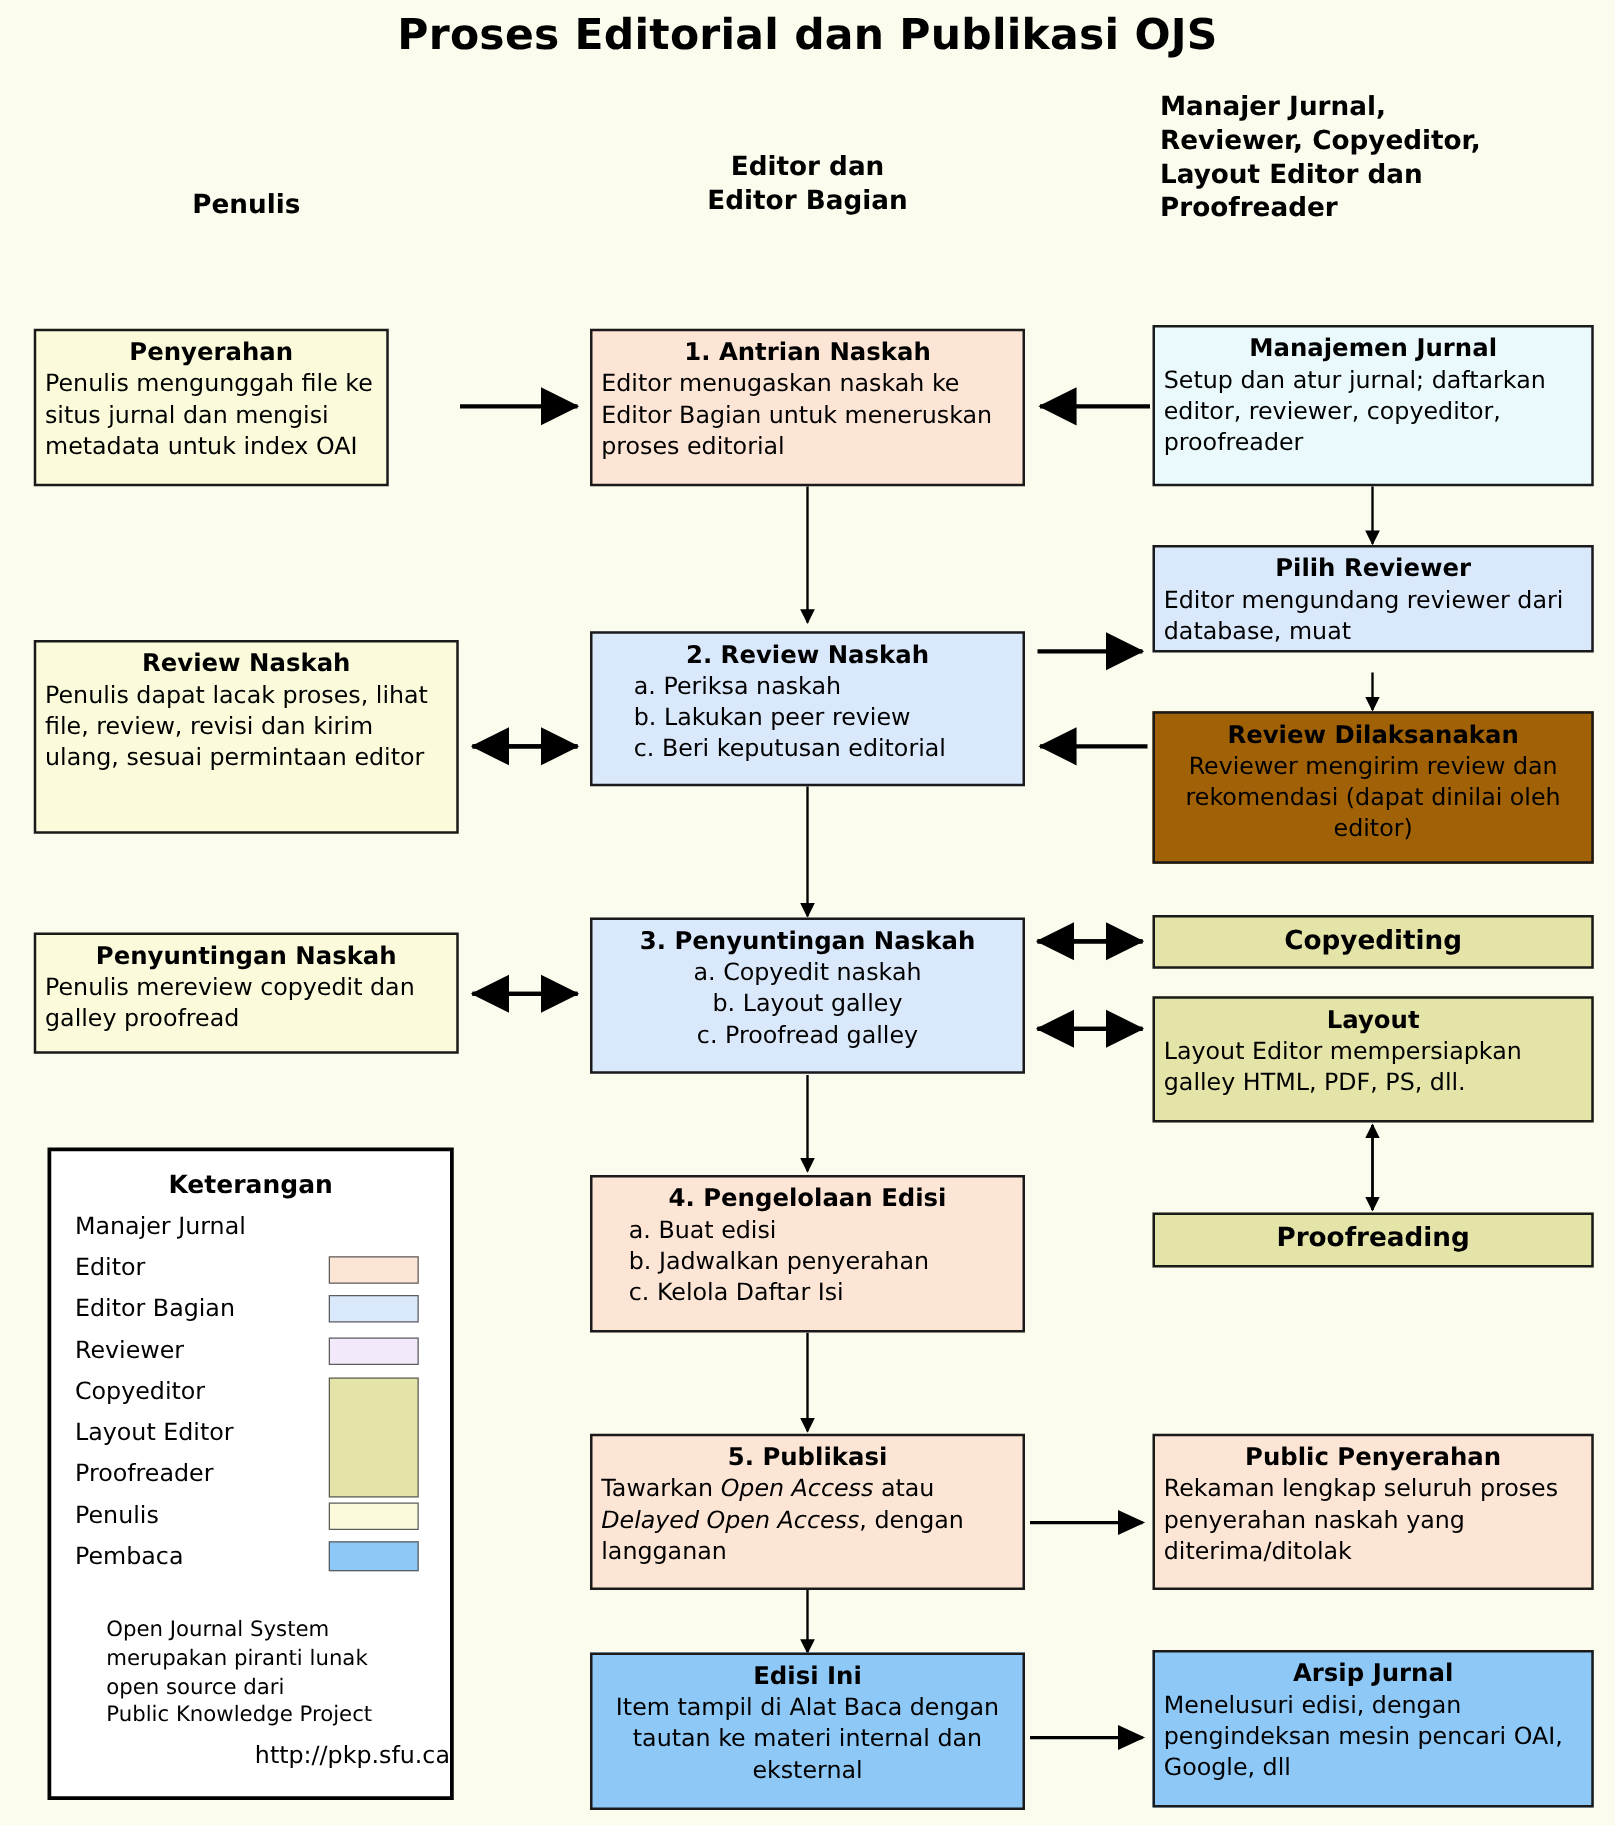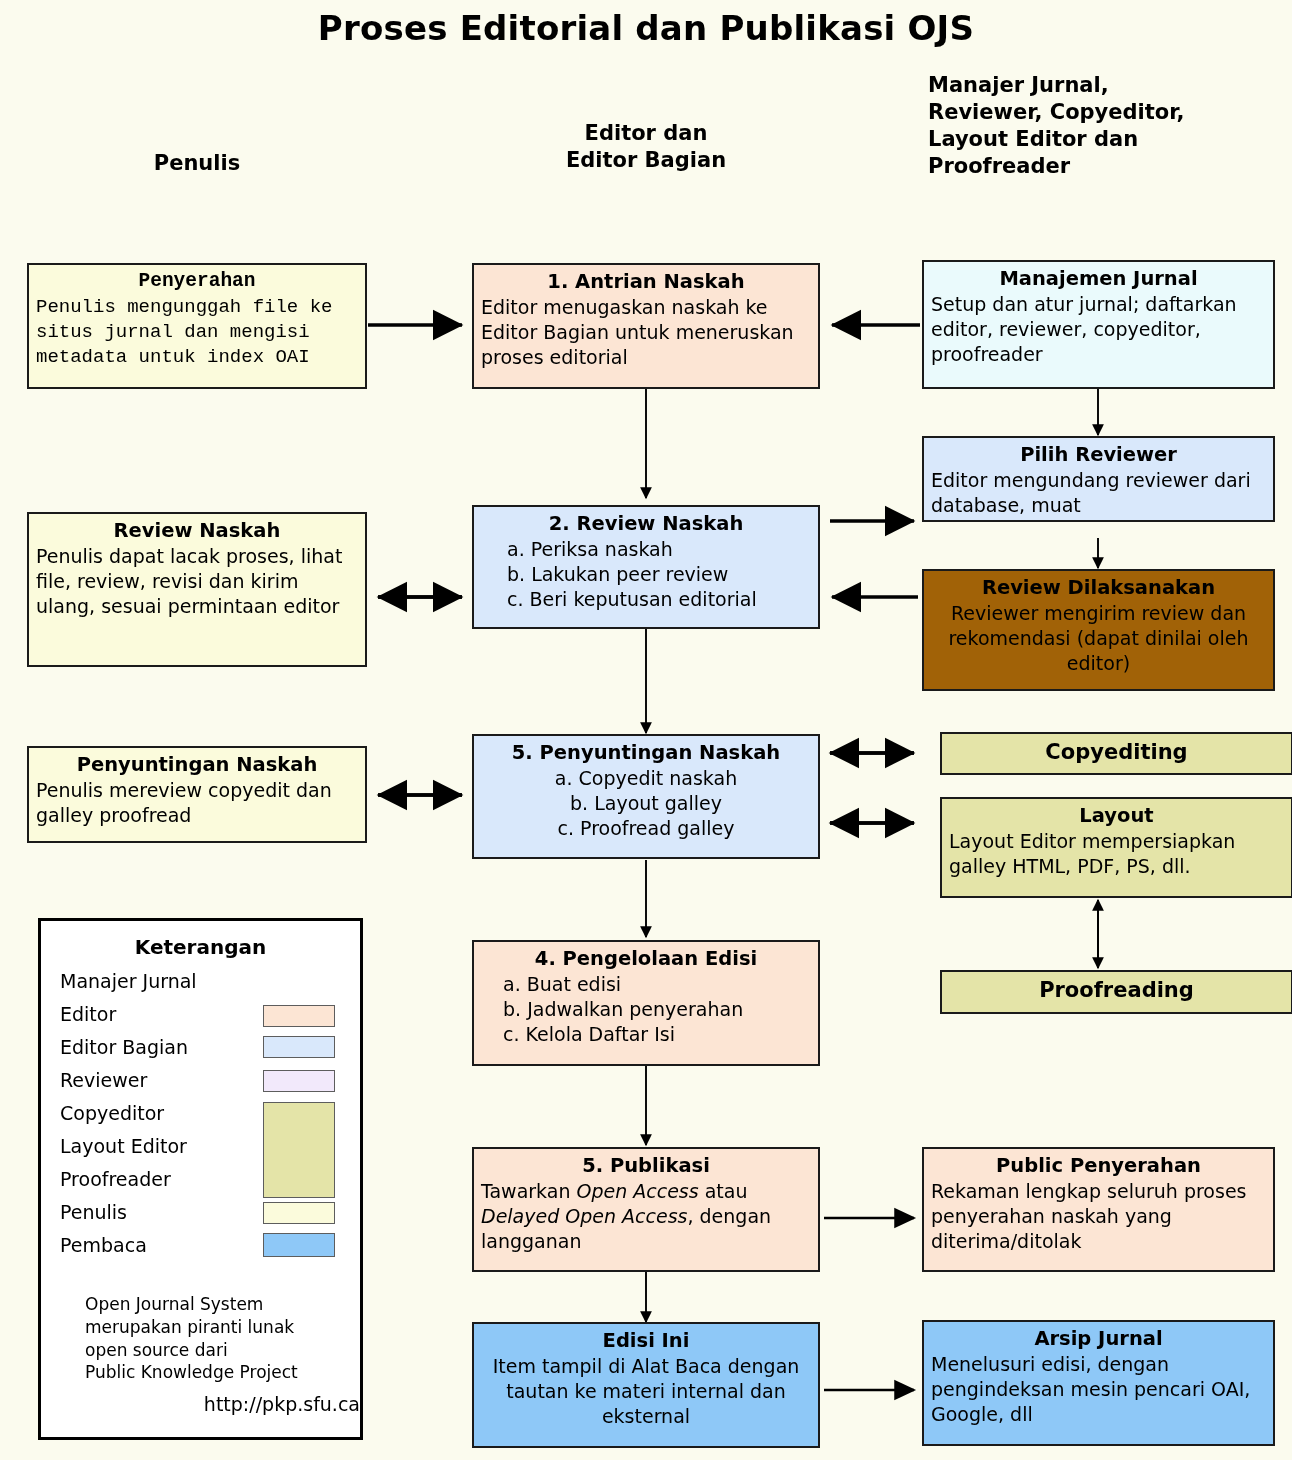--- a/index.html
+++ b/index.html
@@ -36,21 +36,21 @@
   .node .bd.ctr{text-align:center;}
   .node .bd.ind{padding-left:26px;}
   .node.onlyhead{display:flex;align-items:center;justify-content:center;}
   .node.onlyhead .hd{font-size:21px;}
 
   .c-author{background:#fbfbdc;}
   .c-editor{background:#fce5d4;}
   .c-section{background:#d9e8fb;}
   .c-manager{background:#eafafc;}
   .c-reviewer{background:#a16207;}
-  .c-copyed{background:#e4e4a8;margin-left:18px;}
+  .c-copyed{background:#e4e4a8;}
   .c-reader{background:#8ec8f7;}
 
   .legend{
     position:absolute;left:38px;top:918px;width:325px;height:522px;
     box-sizing:border-box;background:#ffffff;border:3px solid #000;
   }
   .legend .lg-title{text-align:center;font-weight:bold;font-size:20px;margin-top:14px;}
   .lg-rows{position:relative;margin-top:8px;}
   .lg-row{position:relative;height:33px;}
   .lg-row .lbl{position:absolute;left:19px;top:3px;font-size:19px;}
@@ -129,21 +129,21 @@
       <line x1="646" y1="1066" x2="646" y2="1145" stroke-width="1.9" marker-end="url(#ahb)"></line>
 
       <line x1="824" y1="1218" x2="914" y2="1218" stroke-width="2.6" marker-end="url(#ah)"></line>
 
       <line x1="646" y1="1272" x2="646" y2="1322" stroke-width="1.9" marker-end="url(#ahb)"></line>
 
       <line x1="824" y1="1390" x2="914" y2="1390" stroke-width="2.6" marker-end="url(#ah)"></line>
     </g>
   </svg>
 
-  <div class="node c-author" style="left:27px;top:263px;width:340px;height:126px;font-family:Liberation Mono, monospace;">
+  <div class="node c-author" style="left:27px;top:263px;width:284px;height:126px;">
     <span class="hd">Penyerahan</span>
     <span class="bd">Penulis mengunggah file ke situs jurnal dan mengisi metadata untuk index OAI</span>
   </div>
 
   <div class="node c-editor" style="left:472px;top:263px;width:348px;height:126px;">
     <span class="hd">1. Antrian Naskah</span>
     <span class="bd">Editor menugaskan naskah ke Editor Bagian untuk meneruskan proses editorial</span>
   </div>
 
   <div class="node c-manager" style="left:922px;top:260px;width:353px;height:129px;">
@@ -172,21 +172,21 @@
     <span class="hd">Review Dilaksanakan</span>
     <span class="bd ctr">Reviewer mengirim review dan rekomendasi (dapat dinilai oleh editor)</span>
   </div>
 
   <div class="node c-author" style="left:27px;top:746px;width:340px;height:97px;">
     <span class="hd">Penyuntingan Naskah</span>
     <span class="bd">Penulis mereview copyedit dan galley proofread</span>
   </div>
 
   <div class="node c-section" style="left:472px;top:734px;width:348px;height:125px;">
-    <span class="hd">5. Penyuntingan Naskah</span>
+    <span class="hd">3. Penyuntingan Naskah</span>
     <span class="bd ctr">a. Copyedit naskah</span>
     <span class="bd ctr">b. Layout galley</span>
     <span class="bd ctr">c. Proofread galley</span>
   </div>
 
   <div class="node c-copyed onlyhead" style="left:922px;top:732px;width:353px;height:43px;">
     <span class="hd">Copyediting</span>
   </div>
 
   <div class="node c-copyed onlyhead" style="left:922px;top:970px;width:353px;height:44px;">

